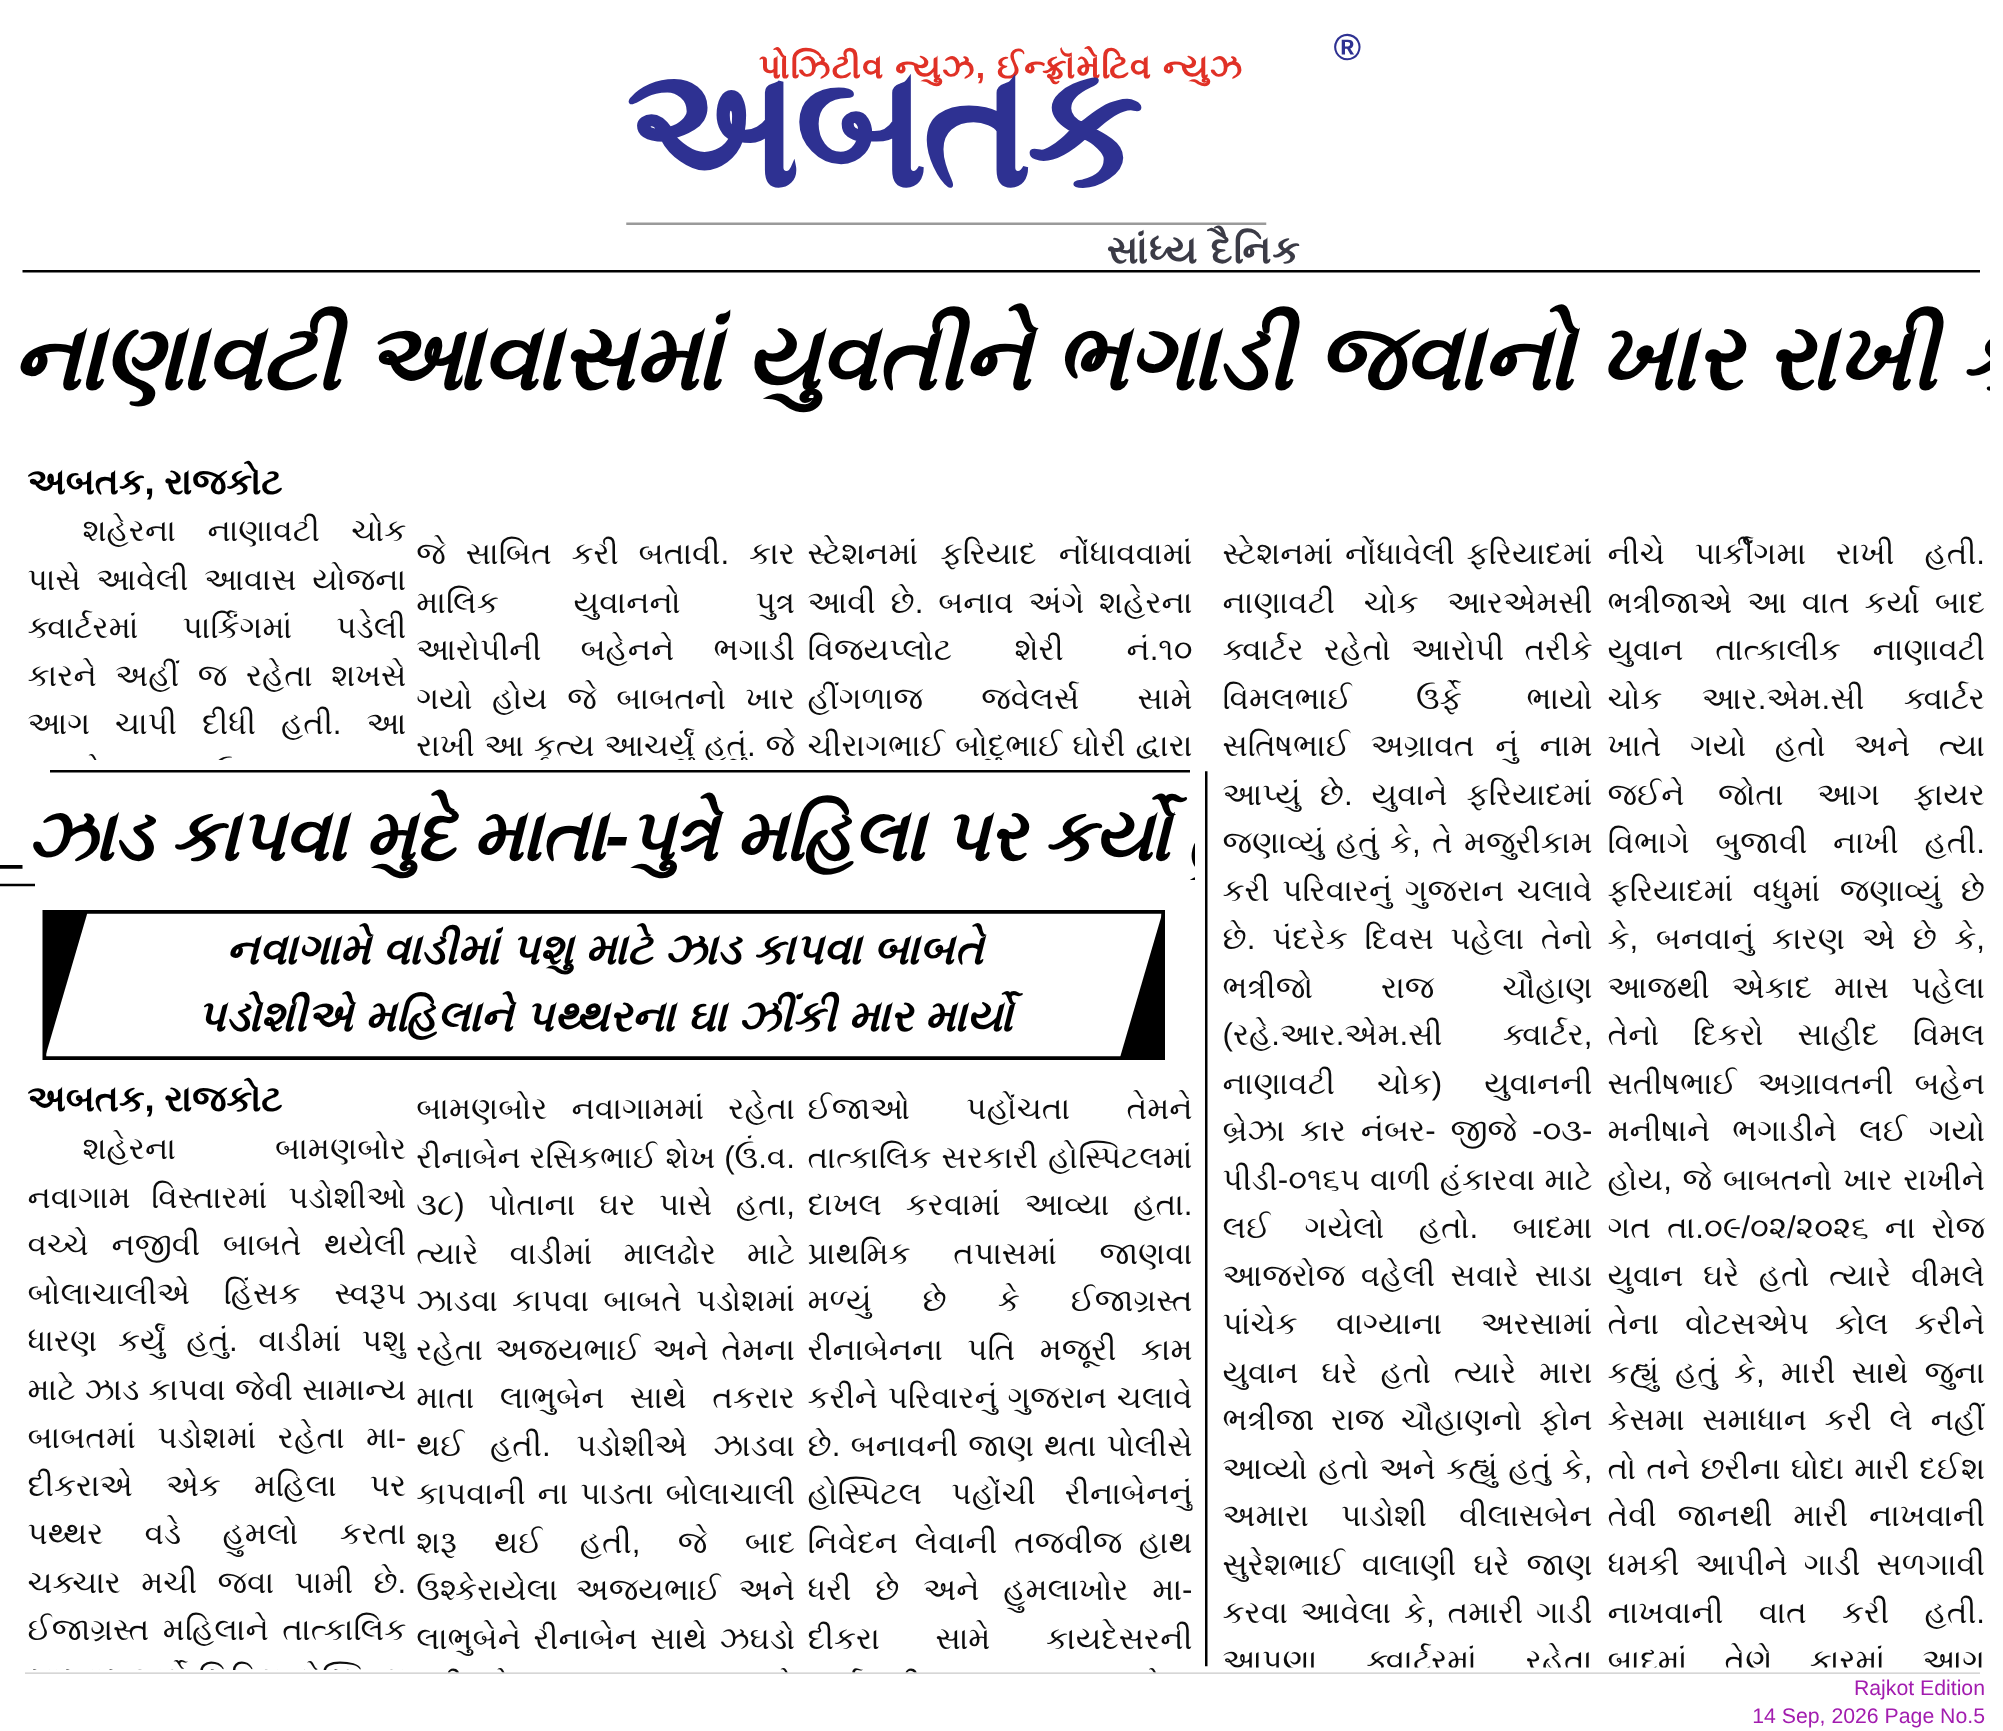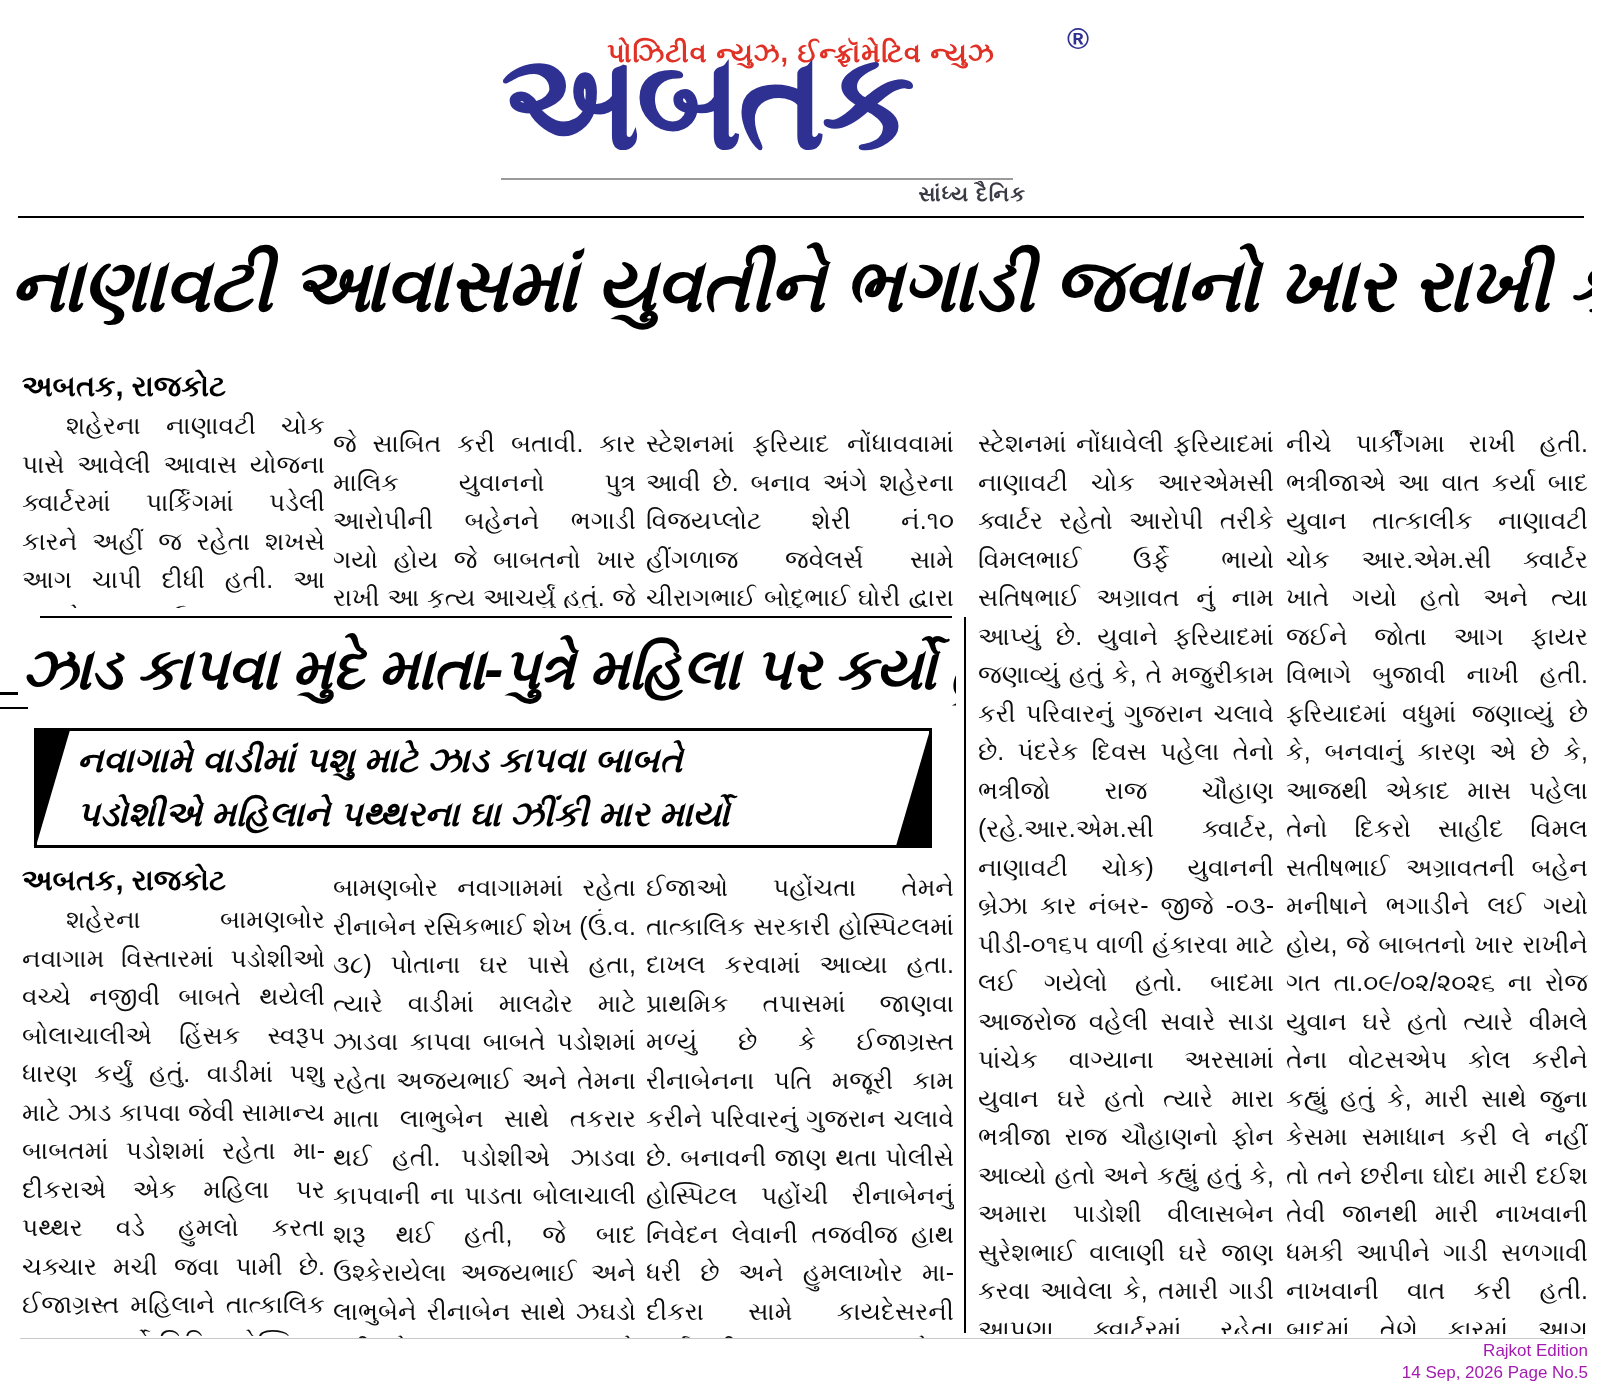--- a/index.html
+++ b/index.html
@@ -17,22 +17,22 @@
   .logo-wrap{position:absolute;left:501px;top:28px;width:560px;text-align:left;}
   .logo-text{
     font-size:132px;line-height:148px;font-weight:bold;color:#2e3192;
     letter-spacing:-4px;transform:scaleY(1.02);display:inline-block;
   }
   .reg-mark{
     position:absolute;right:-28px;top:-6px;font-size:30px;color:#2e3192;font-weight:bold;
   }
   .logo-rule{position:absolute;left:501px;top:178px;width:512px;height:2px;background:#9a9a9a;}
   .masthead-subtitle{
-    position:absolute;left:514px;top:182px;width:512px;text-align:right;
-    font-size:21px;font-weight:bold;color:#3b3b46;letter-spacing:1px;
+    position:absolute;left:529px;top:182px;width:512px;text-align:right;
+    font-size:31px;font-weight:bold;color:#3b3b46;letter-spacing:1px;
   }
   
   .rule{position:absolute;background:#000;}
   .rule-light{position:absolute;background:#c9c9c9;}
   
   .headline-1{
     position:absolute;left:10px;top:230px;width:1582px;height:118px;
     font-size:74px;line-height:112px;font-weight:bold;font-style:italic;
     color:#000;text-align:center;white-space:nowrap;overflow:hidden;
     letter-spacing:-1px;
@@ -58,21 +58,21 @@
     color:#000;text-align:center;white-space:nowrap;overflow:hidden;
     letter-spacing:-1px;
   }
   .ribbon{
     position:absolute;left:34px;top:728px;width:898px;height:120px;
     border:3px solid #000;background:#fff;box-sizing:border-box;
   }
   .ribbon-text{
     position:absolute;left:40px;top:2px;width:814px;height:110px;
     font-size:35px;line-height:54px;font-weight:bold;font-style:italic;
-    color:#000;text-align:left;white-space:nowrap;overflow:hidden;
+    color:#000;text-align:center;white-space:nowrap;overflow:hidden;
   }
   .wedge{position:absolute;top:-1px;width:0;height:0;}
   .wedge-left{
     left:-1px;
     border-top:116px solid #000;border-right:34px solid transparent;
   }
   .wedge-right{
     right:-1px;
     border-bottom:116px solid #000;border-left:34px solid transparent;
   }

